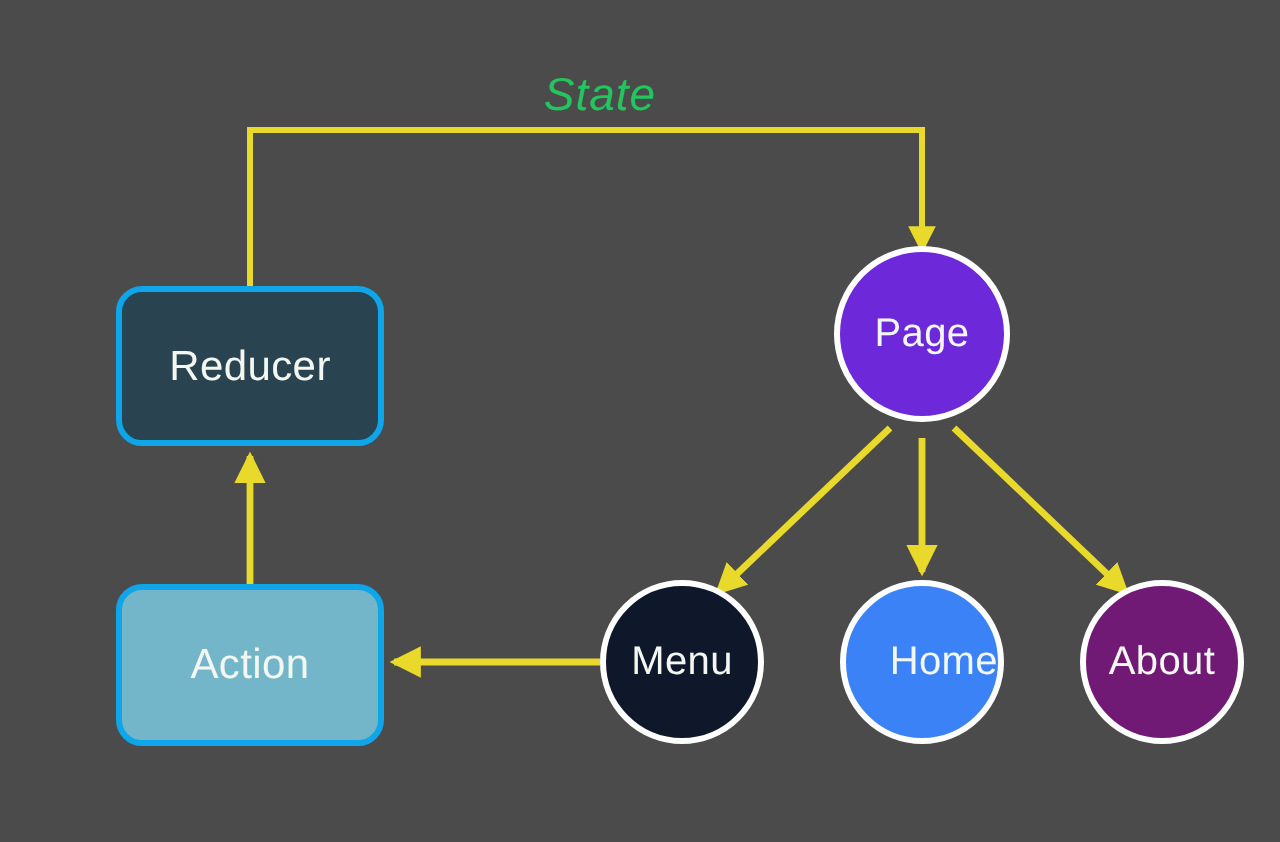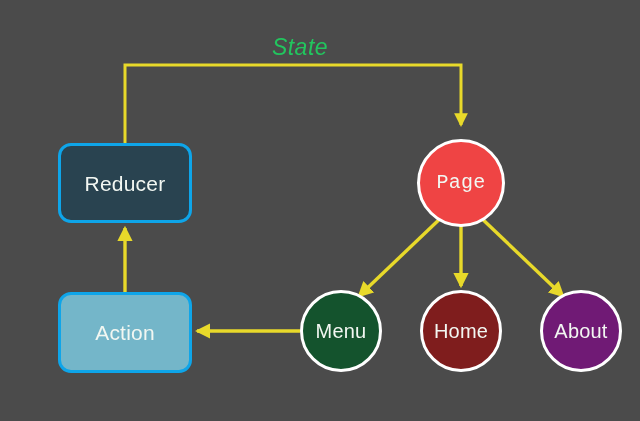--- a/index.html
+++ b/index.html
@@ -65,28 +65,27 @@
     background: #294350;
   }
   
   #node-action {
     left: 58px;  top: 292px;
     width: 134px; height: 81px;
     background: #74b6c9;
   }
   
   #node-page {
-    left: 417px; top: 139px;
+    left: 417px; top: 123px;
     width: 88px;  height: 88px;
-    background: #ef4444;
-    font-family: Liberation Mono, monospace;
+    background: #6d28d9;
   }
   
-  #node-menu  { left: 300px; top: 290px; width: 82px; height: 82px; background: #14532d; }
-  #node-home  { left: 420px; top: 290px; width: 82px; height: 82px; background: #7f1d1d; }
+  #node-menu  { left: 300px; top: 290px; width: 82px; height: 82px; background: #0f172a; }
+  #node-home  { left: 420px; top: 290px; width: 82px; height: 82px; background: #3b82f6; justify-content: flex-end; }
   #node-about { left: 540px; top: 290px; width: 82px; height: 82px; background: #701a75; }
 
   
   #label-state {
     position: absolute;
     left: 236px;
     top: 34px;
     width: 128px;
     text-align: center;
     color: #22c55e;

